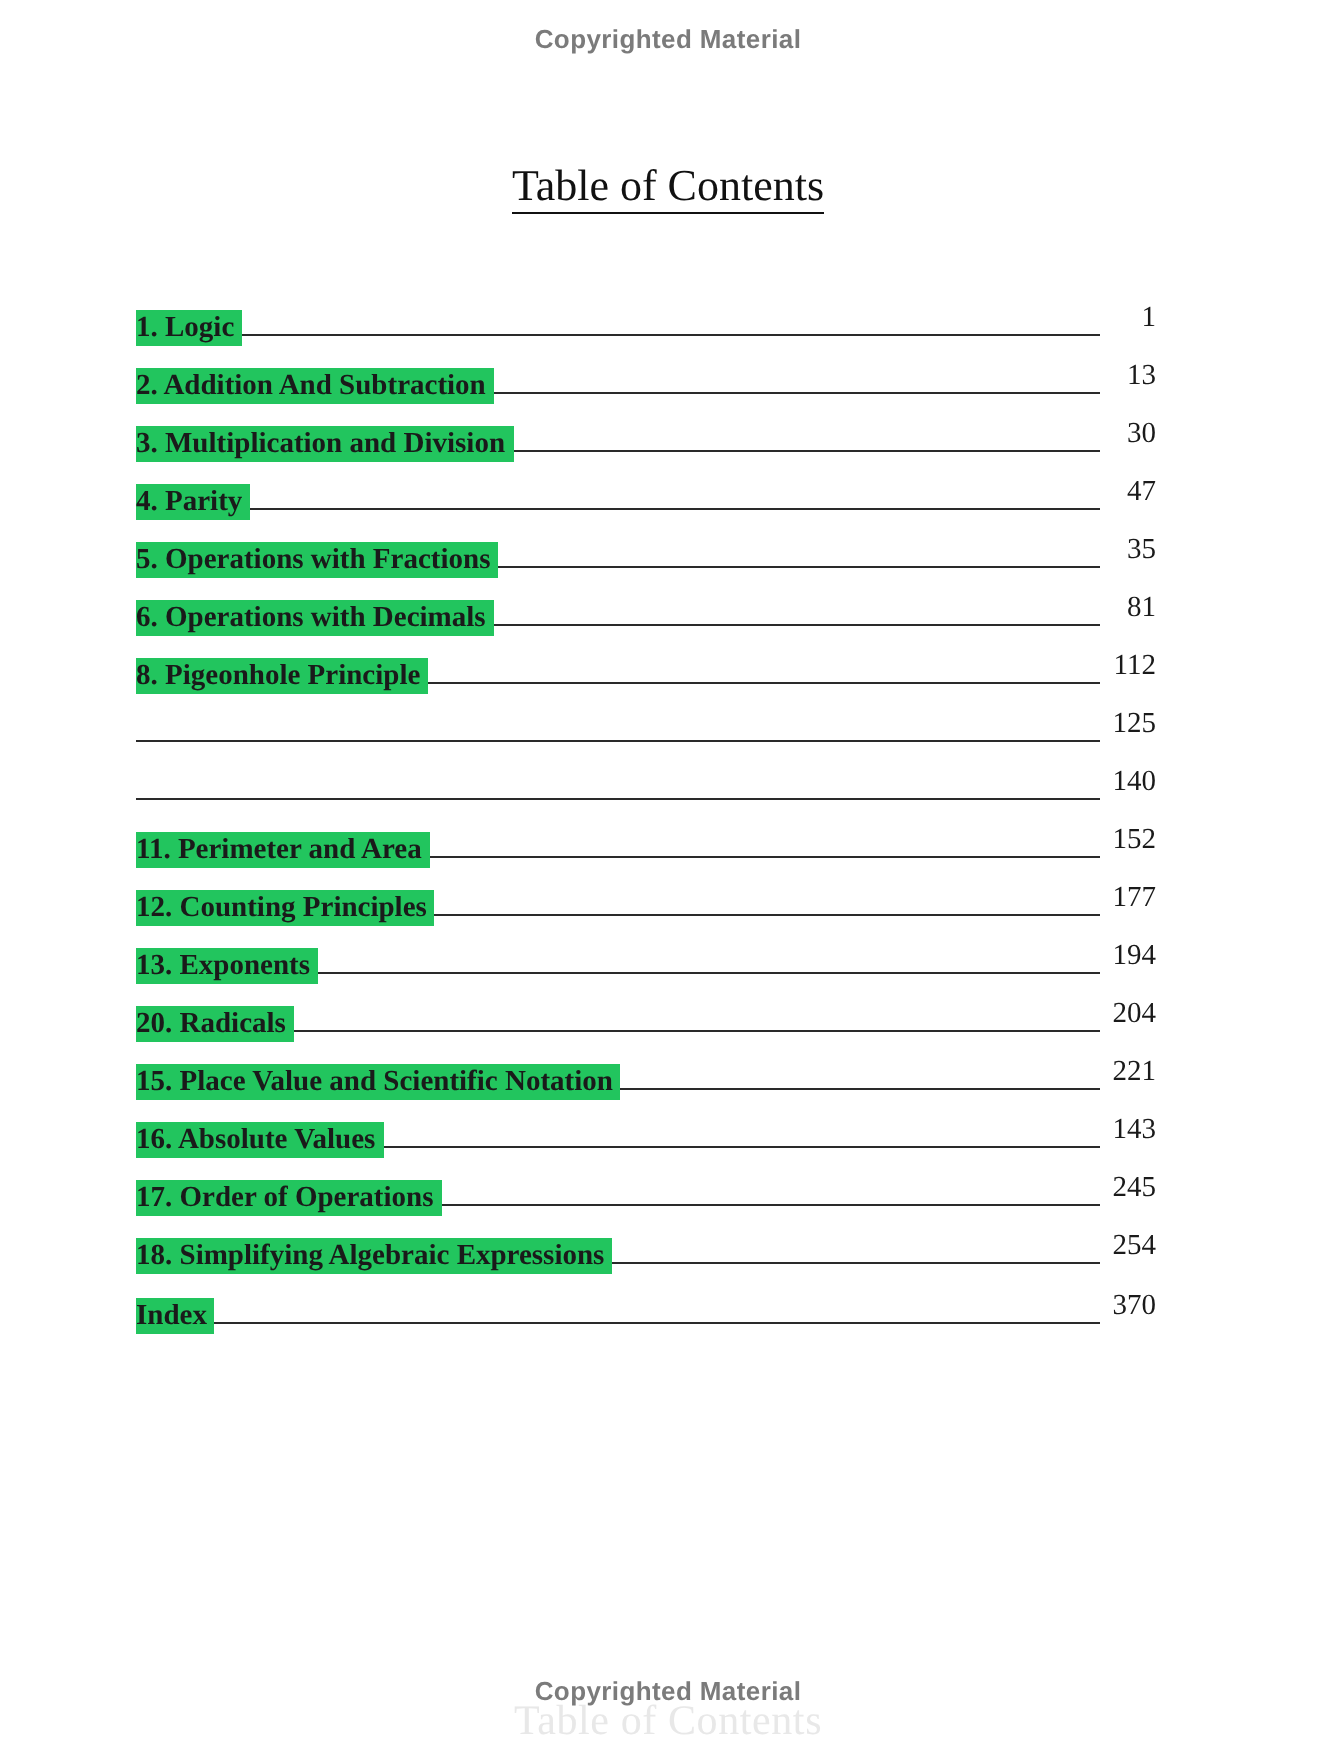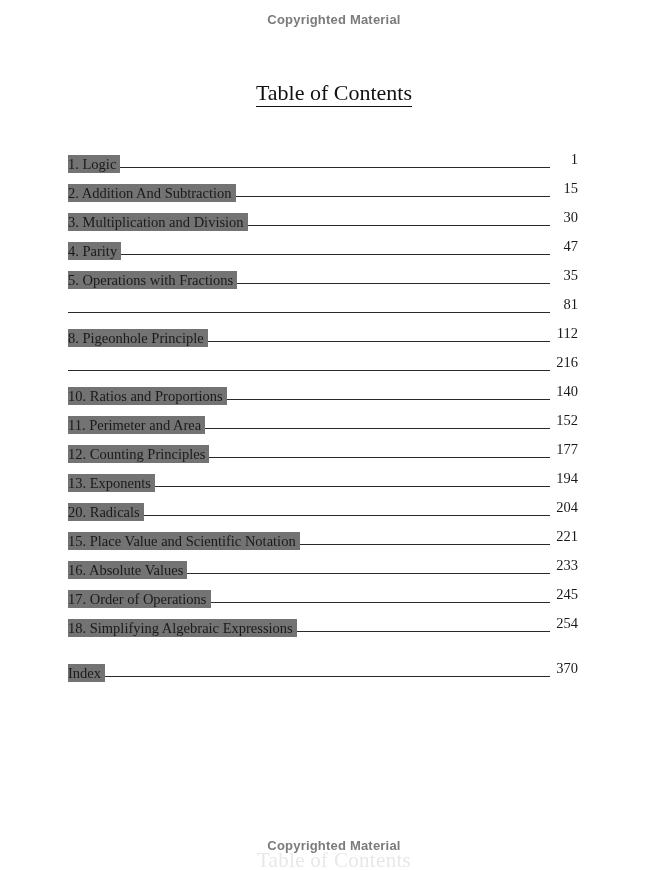--- a/index.html
+++ b/index.html
@@ -86,40 +86,41 @@
     position: absolute;
     left: 0;
     right: 0;
     bottom: 5px;
     border-bottom: 1px solid #2a2a2a;
     z-index: 0;
   }
   .toc-entry {
     position: relative;
     z-index: 1;
-    background: #737373;
+    background: #22c55e;
     padding-right: 4px;
     font-size: 14.5px;
     line-height: 18px;
     white-space: nowrap;
+    font-weight: bold;
   }
   .toc-page {
     position: absolute;
     right: 0;
     bottom: 5px;
     z-index: 1;
     background: #ffffff;
     padding-left: 6px;
     font-size: 14.5px;
     line-height: 18px;
     text-align: right;
     min-width: 22px;
   }
   .toc-row.index-row {
-    margin-top: 16px;
+    margin-top: 1px;
   }
 </style>
 </head>
 <body>
 
 <div class="page">
 
   <div class="watermark-top">Copyrighted Material</div>
 
   <div class="doc-title">
@@ -128,53 +129,53 @@
 
   <div class="toc" id="toc-list">
       <div class="toc-row">
         <div class="rule"></div>
         <div class="toc-entry">1. Logic</div>
         <div class="toc-page">1</div>
       </div>
       <div class="toc-row">
         <div class="rule"></div>
         <div class="toc-entry">2. Addition And Subtraction</div>
-        <div class="toc-page">15</div>
+        <div class="toc-page">13</div>
       </div>
       <div class="toc-row">
         <div class="rule"></div>
         <div class="toc-entry">3. Multiplication and Division</div>
         <div class="toc-page">30</div>
       </div>
       <div class="toc-row">
         <div class="rule"></div>
         <div class="toc-entry">4. Parity</div>
         <div class="toc-page">47</div>
       </div>
       <div class="toc-row">
         <div class="rule"></div>
         <div class="toc-entry">5. Operations with Fractions</div>
         <div class="toc-page">35</div>
       </div>
       <div class="toc-row">
         <div class="rule"></div>
+        <div class="toc-entry">6. Operations with Decimals</div>
         <div class="toc-page">81</div>
       </div>
       <div class="toc-row">
         <div class="rule"></div>
         <div class="toc-entry">8. Pigeonhole Principle</div>
         <div class="toc-page">112</div>
       </div>
       <div class="toc-row">
         <div class="rule"></div>
-        <div class="toc-page">216</div>
-      </div>
-      <div class="toc-row">
-        <div class="rule"></div>
-        <div class="toc-entry">10. Ratios and Proportions</div>
+        <div class="toc-page">125</div>
+      </div>
+      <div class="toc-row">
+        <div class="rule"></div>
         <div class="toc-page">140</div>
       </div>
       <div class="toc-row">
         <div class="rule"></div>
         <div class="toc-entry">11. Perimeter and Area</div>
         <div class="toc-page">152</div>
       </div>
       <div class="toc-row">
         <div class="rule"></div>
         <div class="toc-entry">12. Counting Principles</div>
@@ -191,21 +192,21 @@
         <div class="toc-page">204</div>
       </div>
       <div class="toc-row">
         <div class="rule"></div>
         <div class="toc-entry">15. Place Value and Scientific Notation</div>
         <div class="toc-page">221</div>
       </div>
       <div class="toc-row">
         <div class="rule"></div>
         <div class="toc-entry">16. Absolute Values</div>
-        <div class="toc-page">233</div>
+        <div class="toc-page">143</div>
       </div>
       <div class="toc-row">
         <div class="rule"></div>
         <div class="toc-entry">17. Order of Operations</div>
         <div class="toc-page">245</div>
       </div>
       <div class="toc-row">
         <div class="rule"></div>
         <div class="toc-entry">18. Simplifying Algebraic Expressions</div>
         <div class="toc-page">254</div>

